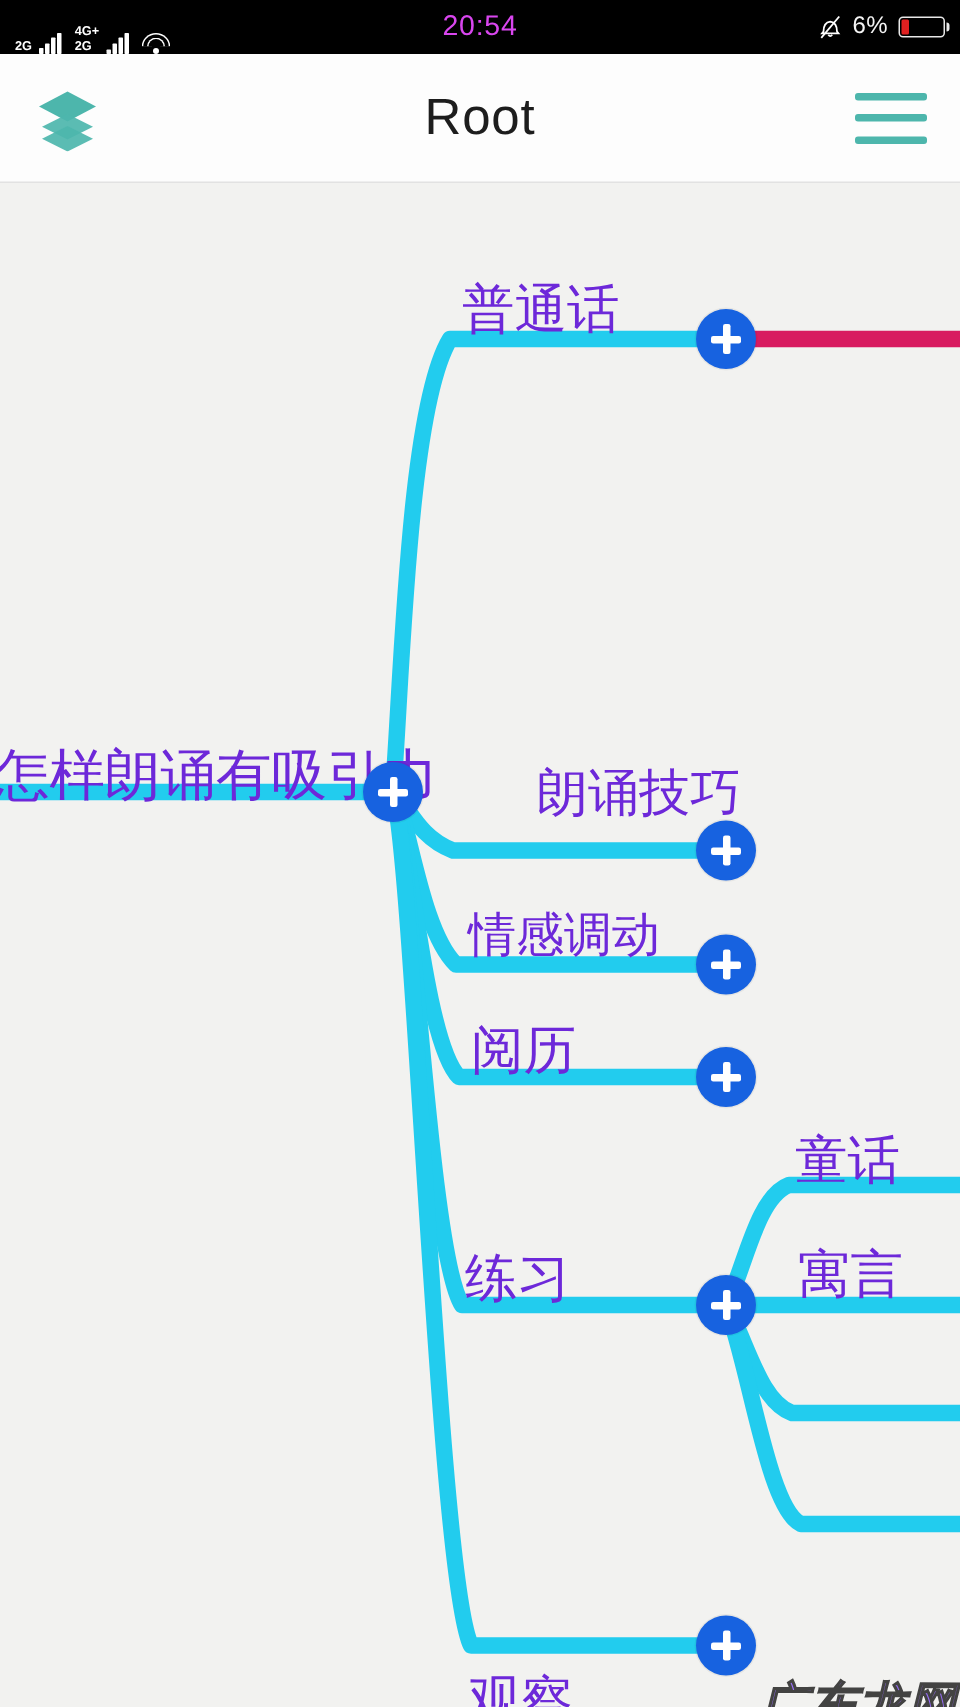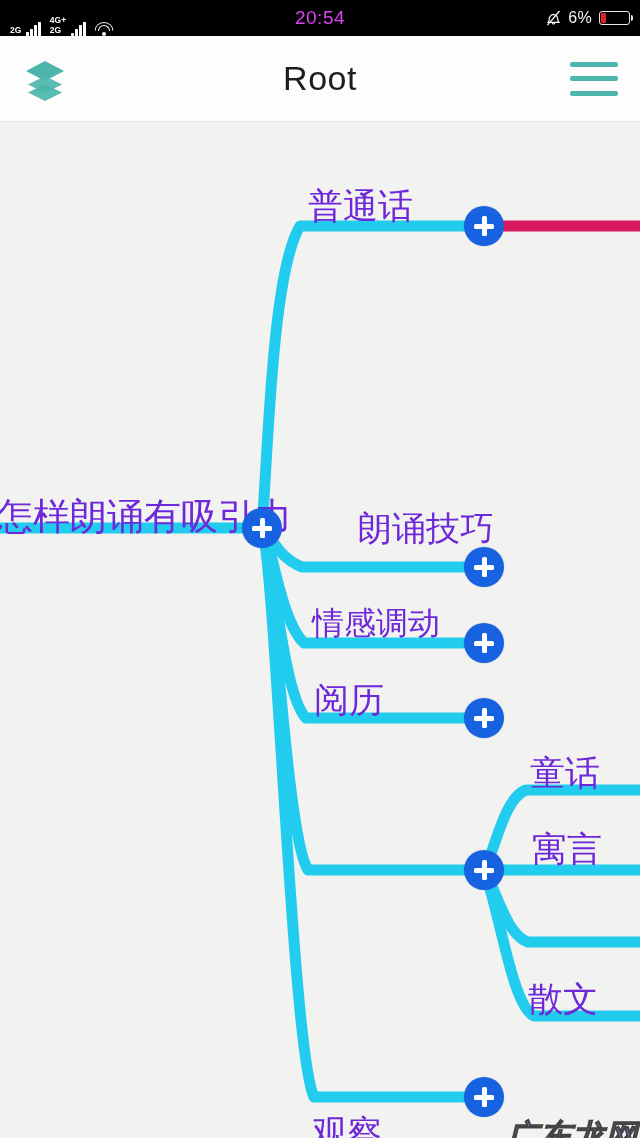--- a/index.html
+++ b/index.html
@@ -210,29 +210,29 @@
     <div class="node-label" style="left:-4px; top:370px; font-size:37px;">怎样朗诵有吸引力</div>
 
     <div class="node-label" style="left:308px; top:61px; font-size:35px;">普通话</div>
 
     <div class="node-label" style="left:310px; top:384px; font-size:34px;margin-left:48px;">朗诵技巧</div>
 
     <div class="node-label" style="left:312px; top:480px; font-size:32px;">情感调动</div>
 
     <div class="node-label" style="left:314px; top:555px; font-size:35px;text-align:right;">阅历</div>
 
+    <div class="node-label" style="left:310px; top:707px; font-size:35px;">练习</div>
 
     <div class="node-label" style="left:312px; top:988px; font-size:35px;">观察</div>
 
     <div class="node-label" style="left:530px; top:628px; font-size:35px;">童话</div>
 
     <div class="node-label" style="left:532px; top:704px; font-size:35px;">寓言</div>
 
 
-    <div class="node-label" style="left:528px; top:854px; font-size:35px;">散文</div>
 
     <div class="plus" style="left:242px; top:386px;"></div>
     <div class="plus" style="left:464px; top:84px;"></div>
     <div class="plus" style="left:464px; top:425px;"></div>
     <div class="plus" style="left:464px; top:501px;"></div>
     <div class="plus" style="left:464px; top:576px;"></div>
     <div class="plus" style="left:464px; top:728px;"></div>
     <div class="plus" style="left:464px; top:955px;"></div>
 
     <div class="watermark" style="left:506px; top:960px; font-size:32px;">广东龙网</div>

